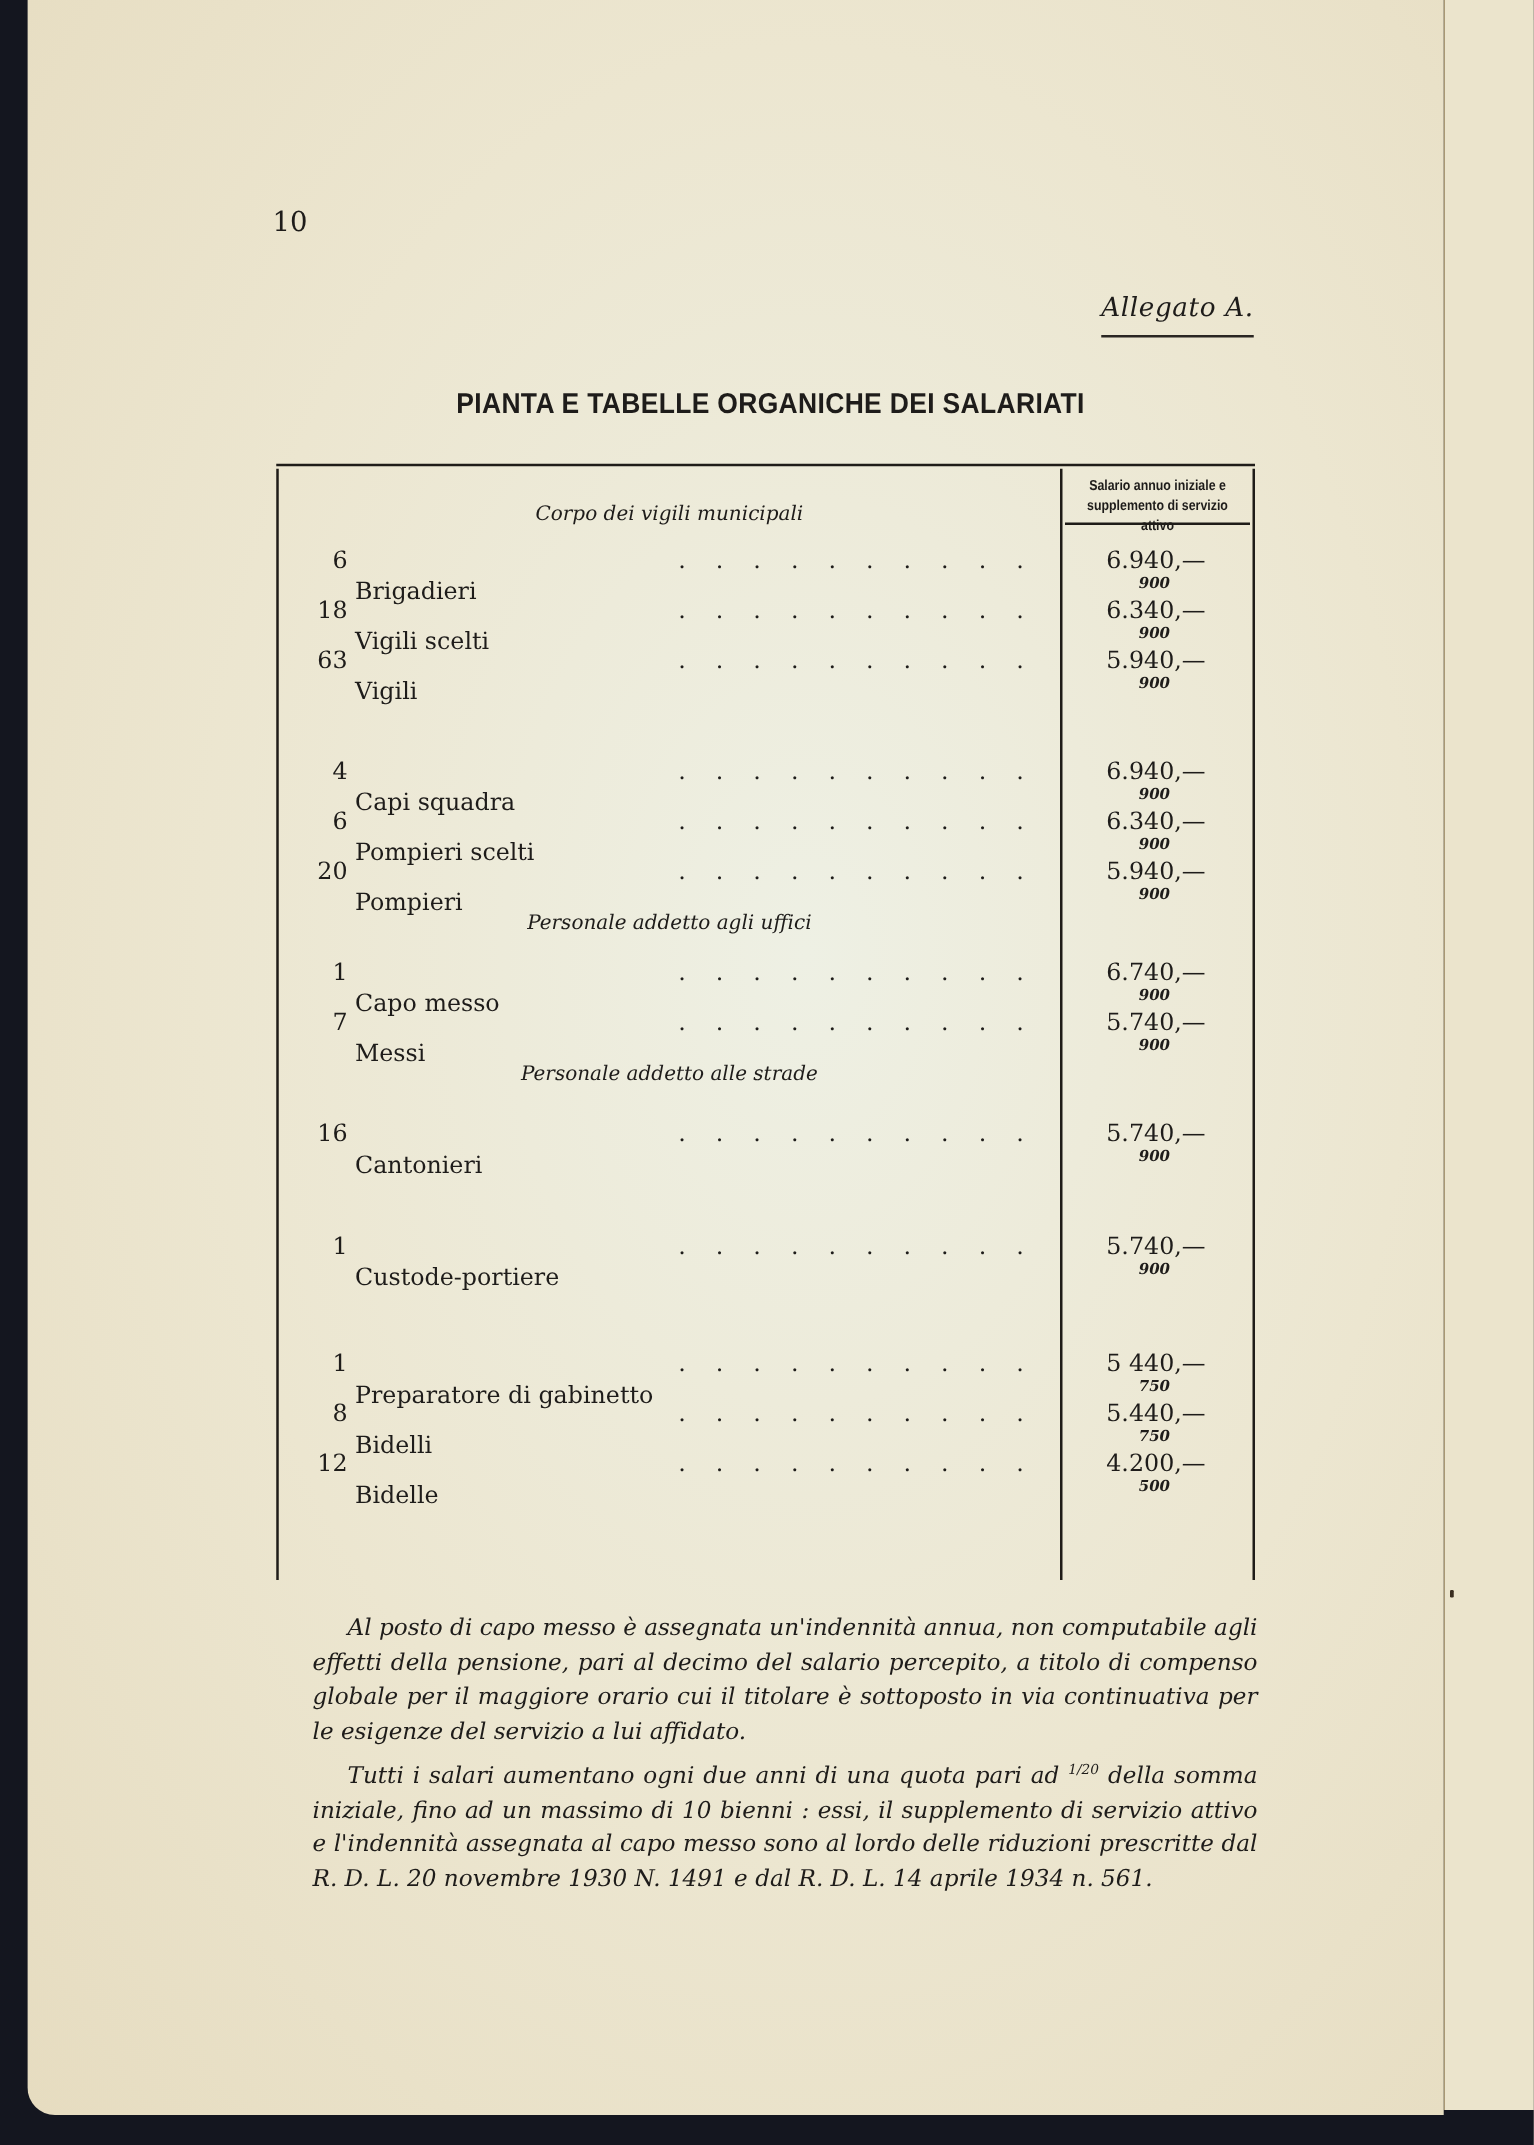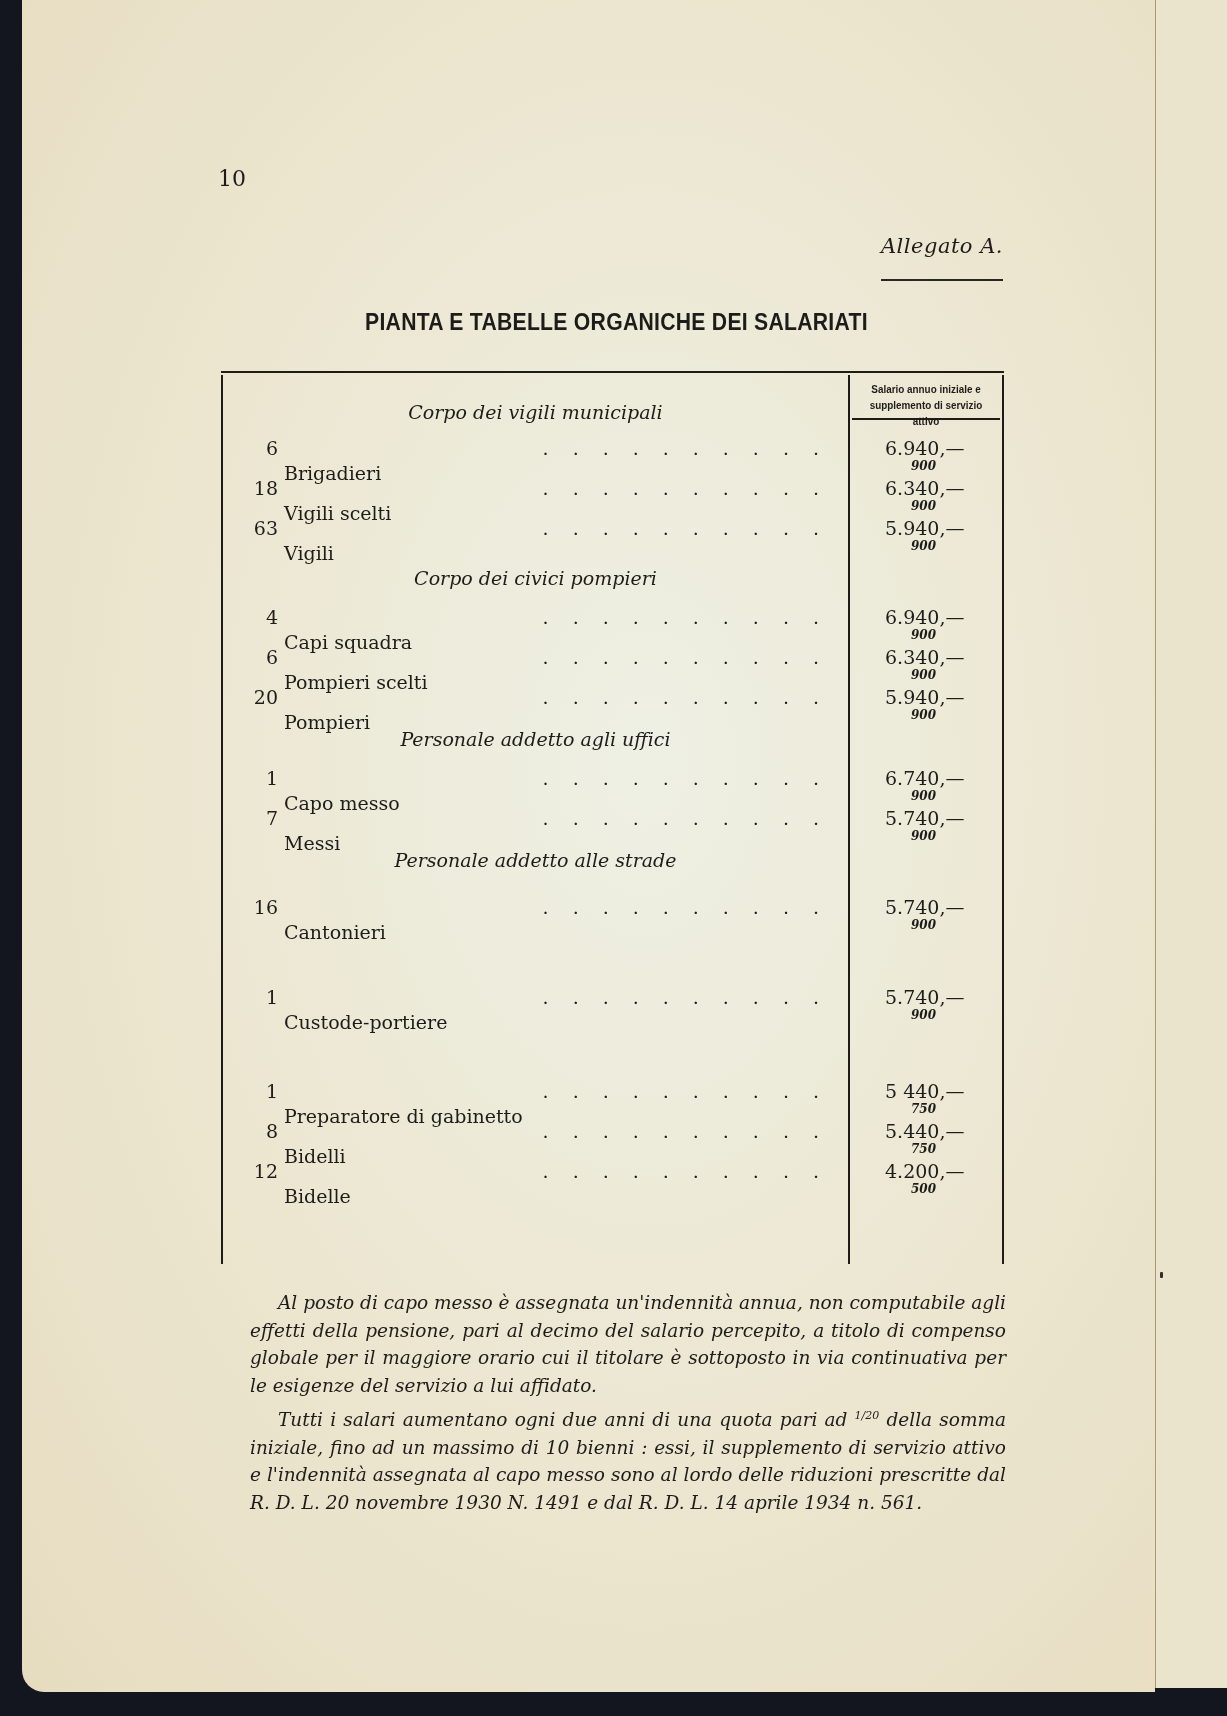--- a/index.html
+++ b/index.html
@@ -20,21 +20,21 @@
     position: absolute; left: 1155px; top: 0; width: 72px; height: 1688px;
     background: #ebe4cc;
     border-left: 1px solid #a89874;
   }
   .next-page .mark { position: absolute; left: 4px; top: 1272px; width: 3px; height: 6px; background: #3a2e20; border-radius: 1px; }
   .top-band { position: absolute; left: 0; top: 0; width: 1227px; height: 16px; background: #14161f; }
 
   .page-number { position: absolute; left: 218px; top: 166px; font-size: 22px; }
   .allegato {
     position: absolute; right: 224px; top: 234px; font-size: 21px; font-style: italic;
-    border-bottom: 2px solid #2a2622; padding-bottom: 21px; letter-spacing: 0.5px;
+    border-bottom: 2px solid #2a2622; padding-bottom: 10px; letter-spacing: 0.5px;
   }
   .doc-title {
     position: absolute; left: 0; width: 1227px; top: 309px; text-align: center;
     font-family: "Liberation Sans", "DejaVu Sans", sans-serif; font-weight: bold;
     font-size: 23px; letter-spacing: 0.3px; transform: scaleX(0.92); transform-origin: 53% 50%;
   }
 
   .table { position: absolute; left: 221px; top: 371px; width: 850px; height: 893px; }
   .table .top-rule { position: absolute; left: 0; top: 0; width: 783px; height: 0; border-top: 2px solid #1f1c18; }
   .table .left-rule { position: absolute; left: 0; top: 4px; height: 889px; border-left: 2px solid #1f1c18; }
@@ -42,21 +42,21 @@
   .table .right-rule { position: absolute; left: 781px; top: 4px; height: 889px; border-left: 2px solid #1f1c18; }
   .col-header {
     position: absolute; left: 631px; top: 10px; width: 148px; text-align: center;
     font-family: "Liberation Sans", "DejaVu Sans", sans-serif; font-weight: bold;
     font-size: 11.5px; line-height: 16px; transform: scaleX(0.86); transform-origin: 50% 50%;
   }
   .col-header-rule { position: absolute; left: 631px; top: 47px; width: 148px; border-top: 2px solid #1f1c18; }
 
   .section {
     position: absolute; left: 2px; width: 625px; text-align: center;
-    font-style: italic; font-size: 19px;
+    font-style: italic; font-size: 16px;
   }
   .row { position: absolute; left: 2px; width: 780px; height: 40px; }
   .row .count { position: absolute; right: 725px; top: 0; font-size: 19px; text-align: right; }
   .row .role { position: absolute; left: 61px; top: 0; font-size: 19px; white-space: nowrap; margin-top: 25px; }
   .row .dots {
     position: absolute; left: 200px; right: 160px; top: 0; height: 24px;
     font-size: 19px; text-align: right; letter-spacing: 24px; white-space: nowrap; overflow: hidden;
   }
   .row .salary { position: absolute; left: 662px; top: 0; font-size: 19px; white-space: nowrap; }
   .row .supp { position: absolute; left: 688px; top: 22px; font-size: 12px; font-style: italic; font-weight: bold; }
@@ -105,21 +105,20 @@
     <span class="supp">900</span>
   </div>
   <div class="row" style="top:146px">
     <span class="count">63</span>
     <span class="role">Vigili</span>
     <span class="dots">..........</span>
     <span class="salary">5.940,—</span>
     <span class="supp">900</span>
   </div>
 
-  <div class="section" style="top:196px">Corpo dei civici pompieri</div>
   <div class="row" style="top:235px">
     <span class="count">4</span>
     <span class="role">Capi squadra</span>
     <span class="dots">..........</span>
     <span class="salary">6.940,—</span>
     <span class="supp">900</span>
   </div>
   <div class="row" style="top:275px">
     <span class="count">6</span>
     <span class="role">Pompieri scelti</span>

